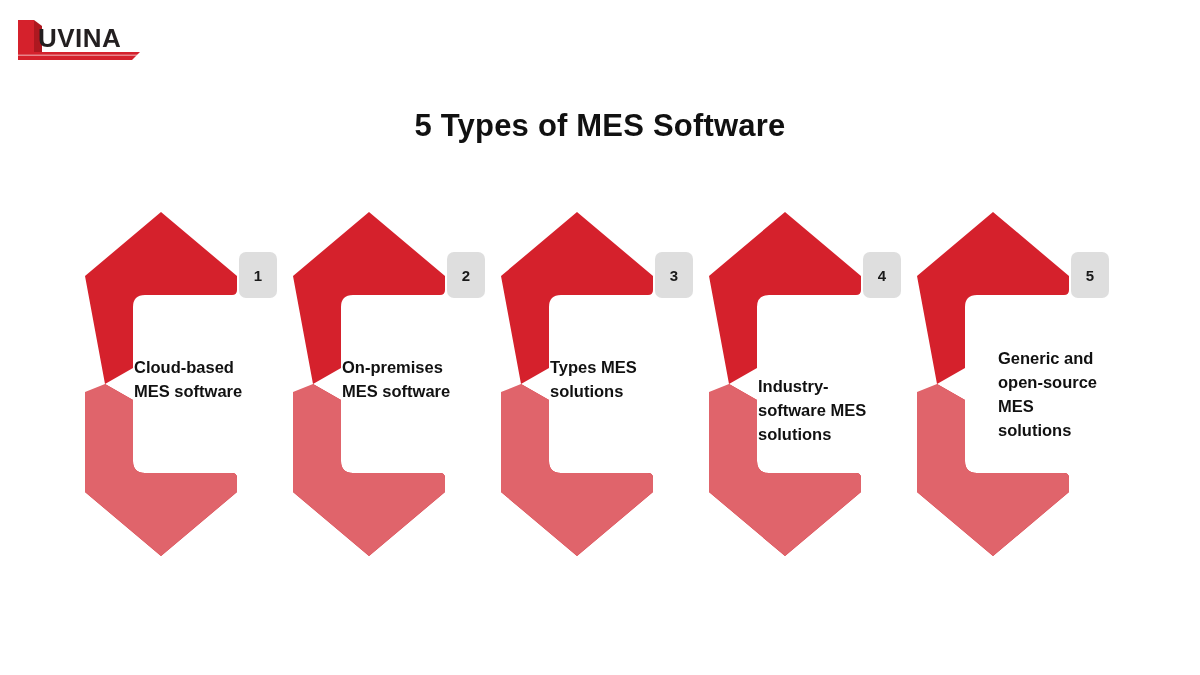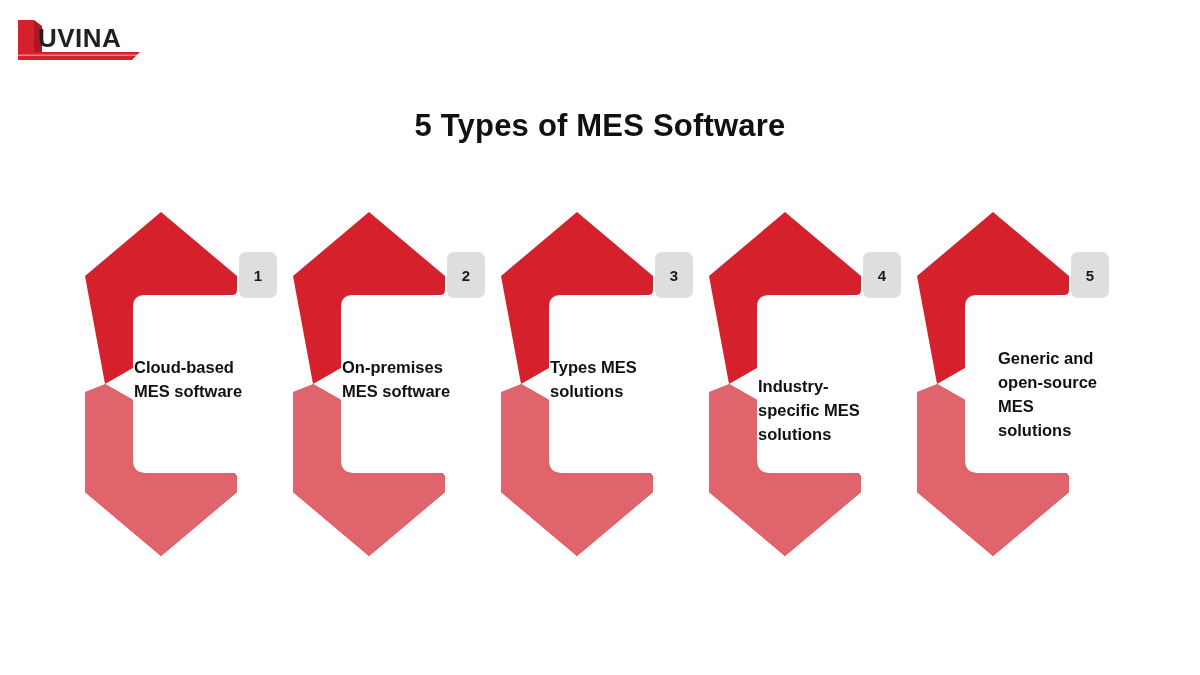--- a/index.html
+++ b/index.html
@@ -147,21 +147,21 @@
   </div>
 
   <div class="step" style="left:709px;">
     <svg class="step-svg" viewBox="0 0 175 352" xmlns="http://www.w3.org/2000/svg">
       <path d="M0,68 L76,4 L152,68 L152,82 Q152,87 147,87 L60,87 Q48,87 48,99 L48,160 L20,176 L48,192 L48,253 Q48,265 60,265 L147,265 Q152,265 152,270 L152,284 L76,348 L0,284 L20,176 Z" fill="#D5212C"></path>
       <path d="M0,284 L76,348 L152,284 L152,270 Q152,265 147,265 L60,265 Q48,265 48,253 L48,192 L20,176 L0,184 Z" fill="#E0646B"></path>
     </svg>
     <div class="badge">4</div>
     <div class="step-label label-3line">
       <div>Industry-</div>
-      <div>specific MES</div>
+      <div>software MES</div>
       <div>solutions</div>
     </div>
   </div>
 
   <div class="step" style="left:917px;">
     <svg class="step-svg" viewBox="0 0 175 352" xmlns="http://www.w3.org/2000/svg">
       <path d="M0,68 L76,4 L152,68 L152,82 Q152,87 147,87 L60,87 Q48,87 48,99 L48,160 L20,176 L48,192 L48,253 Q48,265 60,265 L147,265 Q152,265 152,270 L152,284 L76,348 L0,284 L20,176 Z" fill="#D5212C"></path>
       <path d="M0,284 L76,348 L152,284 L152,270 Q152,265 147,265 L60,265 Q48,265 48,253 L48,192 L20,176 L0,184 Z" fill="#E0646B"></path>
     </svg>
     <div class="badge">5</div>

